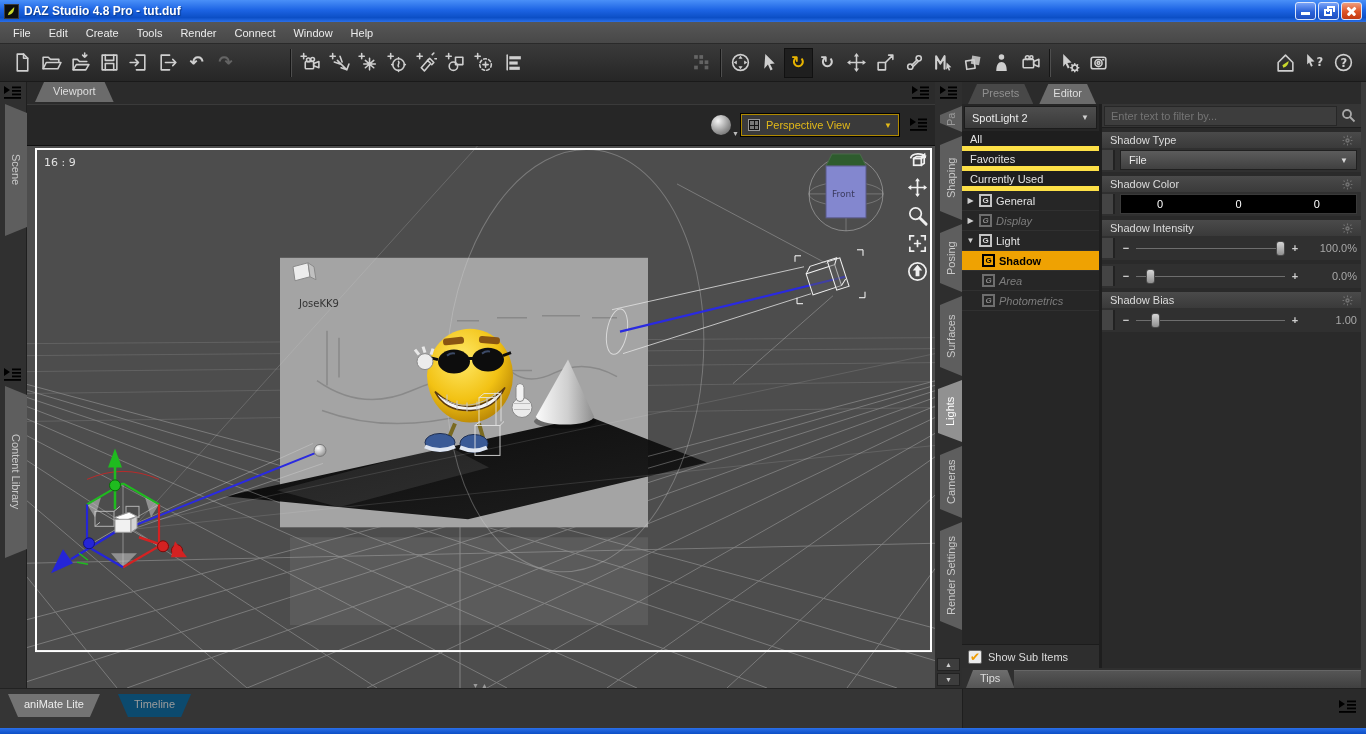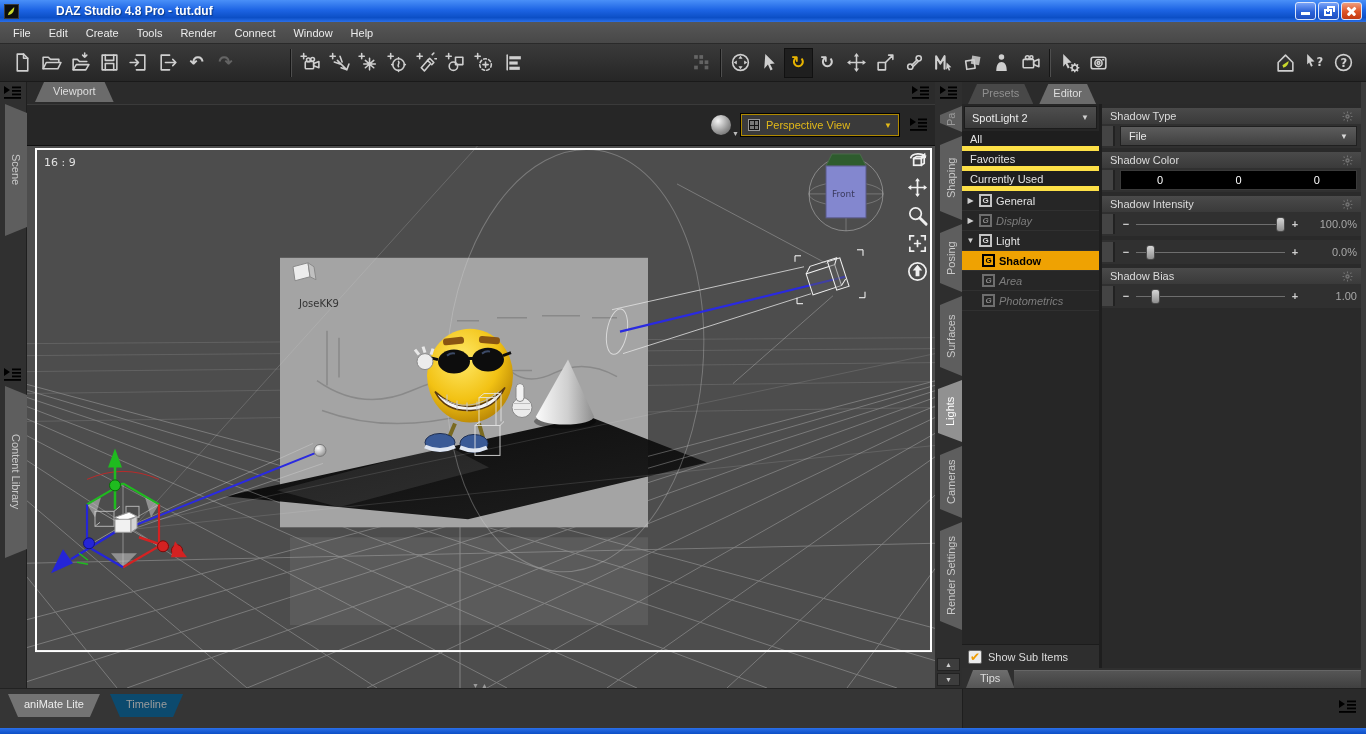--- a/index.html
+++ b/index.html
@@ -1,21 +1,21 @@
 <!DOCTYPE html>
 <html><head>
 <meta charset="utf-8">
 <style>
   html,body{margin:0;padding:0;background:#222;}
   *{box-sizing:border-box;font-family:"Liberation Sans","DejaVu Sans",sans-serif;}
   #app{position:relative;width:1366px;height:734px;background:#3b3b3b;overflow:hidden;font-size:11px;color:#ddd;}
 
   
   .titlebar{position:absolute;top:0;left:0;right:0;height:22px;display:flex;align-items:center;
-    background:linear-gradient(180deg,#4a90f8 0%,#1d64e4 45%,#0c4fc6 80%,#2a6fe8 100%);padding:0 4px;gap:32px;}
+    background:linear-gradient(180deg,#4a90f8 0%,#1d64e4 45%,#0c4fc6 80%,#2a6fe8 100%);padding:0 4px;}
   .daz-logo{width:15px;height:15px;background:#0d0d0d;border:1px solid #3a3a3a;margin-right:5px;flex:none;display:grid;place-items:center;}
   .title-text{color:#fff;font-weight:bold;font-size:12px;text-shadow:1px 1px 1px #0a3a8a;flex:1;}
   .winbtns{display:flex;gap:2px;}
   .wbtn{width:21px;height:18px;border-radius:3px;border:1px solid #dce6fa;position:relative;
     background:linear-gradient(180deg,#7aa4f8 0%,#2a62d8 55%,#1e4fc0 100%);}
   .wbtn.close{background:linear-gradient(180deg,#f09d7d 0%,#dd5326 55%,#c33a12 100%);}
   .wbtn .bar{position:absolute;left:5px;bottom:4px;width:9px;height:3px;background:#fff;}
   .wbtn .sq1{position:absolute;left:5px;top:6px;width:8px;height:7px;border:2px solid #fff;}
   .wbtn .sq2{position:absolute;left:8px;top:3px;width:8px;height:6px;border:2px solid #fff;border-bottom:none;}
   .wbtn .x1,.wbtn .x2{position:absolute;left:4px;top:7px;width:11px;height:2.5px;background:#fff;border-radius:1px;}
@@ -115,21 +115,21 @@
   .track .line{position:absolute;left:0;right:0;top:9px;height:1.5px;background:#6e6e6e;}
   .thumb{position:absolute;top:2px;width:9px;height:15px;border-radius:3px;background:linear-gradient(#d6d6d6,#8f8f8f);border:1px solid #4a4a4a;}
   .sval{width:52px;text-align:right;color:#a8a8a8;}
   .rp-fill{flex:1;background:#2a2a2a;}
   .tips-row{height:20px;display:flex;align-items:flex-end;background:#2f2f2f;}
   .tips-row .bar{flex:1;height:18px;background:linear-gradient(#555,#404040);border-top:1px solid #666;}
   .tips-tab{height:18px;padding:2px 14px;background:linear-gradient(#6e6e6e,#565656);color:#ddd;clip-path:polygon(7px 0,calc(100% - 7px) 0,100% 100%,0 100%);margin-left:4px;}
 
   
   .bottom-strip{position:absolute;bottom:6px;left:0;right:0;height:40px;background:#353535;border-top:1px solid #222;}
-  .btabs{position:absolute;left:8px;top:5px;display:flex;gap:10px;justify-content:center;}
+  .btabs{position:absolute;left:8px;top:5px;display:flex;gap:18px;justify-content:center;}
   .btab{height:23px;padding:4px 16px;background:#737373;color:#ececec;clip-path:polygon(0 0,100% 0,calc(100% - 10px) 100%,10px 100%);}
   .btab.inactive{background:#0c4a6e;color:#9c9c9c;}
   .tips-content{position:absolute;left:962px;right:0;top:0;bottom:0;background:#2a2a2a;border-left:1px solid #1e1e1e;}
   .tips-content .pane-ico{position:absolute;right:8px;top:10px;margin:0;}
   .blue-edge{position:absolute;bottom:0;left:0;right:0;height:6px;background:linear-gradient(180deg,#2a6fe8,#0c4fc6);}
 
   svg text{font-family:"DejaVu Sans",sans-serif;}
 </style>
 </head>
 <body>
@@ -744,20 +744,29 @@
             <span>Photometrics</span>
           </div>
           <div class="spacer"></div>
           <div class="ssi-row">
             <span class="cbx">✔</span>
             <span>Show Sub Items</span>
           </div>
         </div>
 
         <div class="rp-right">
+          <div class="filter-row">
+            <input type="text" placeholder="Enter text to filter by..." style="">
+            <span class="mag">
+              <svg width="15" height="15" viewBox="0 0 15 15" fill="none" stroke="#a8a8a8" stroke-width="1.8">
+                  <circle cx="6" cy="6" r="4"></circle>
+                  <path d="M9 9l4.5 4.5"></path>
+                </svg>
+            </span>
+          </div>
 
           <div class="pgroup">
             <div class="phead">
                 <span>Shadow Type</span>
               <svg class="gear" width="11" height="11" viewBox="0 0 20 20">
                   <path fill="#9a9a9a" d="M10 6a4 4 0 1 0 0 8 4 4 0 0 0 0-8zm0 2.5A1.5 1.5 0 1 1 10 11.5 1.5 1.5 0 0 1 10 8.5zM9 1h2v3H9zM9 16h2v3H9zM1 9h3v2H1zM16 9h3v2h-3zM3.5 2.1l2.1 2.1-1.4 1.4L2.1 3.5zM15.8 14.4l2.1 2.1-1.4 1.4-2.1-2.1zM16.5 2.1l1.4 1.4-2.1 2.1-1.4-1.4zM4.2 14.4l1.4 1.4-2.1 2.1-1.4-1.4z"></path>
                 </svg>
             </div>
             <div class="pctrl">
                 <span class="nub"></span>

